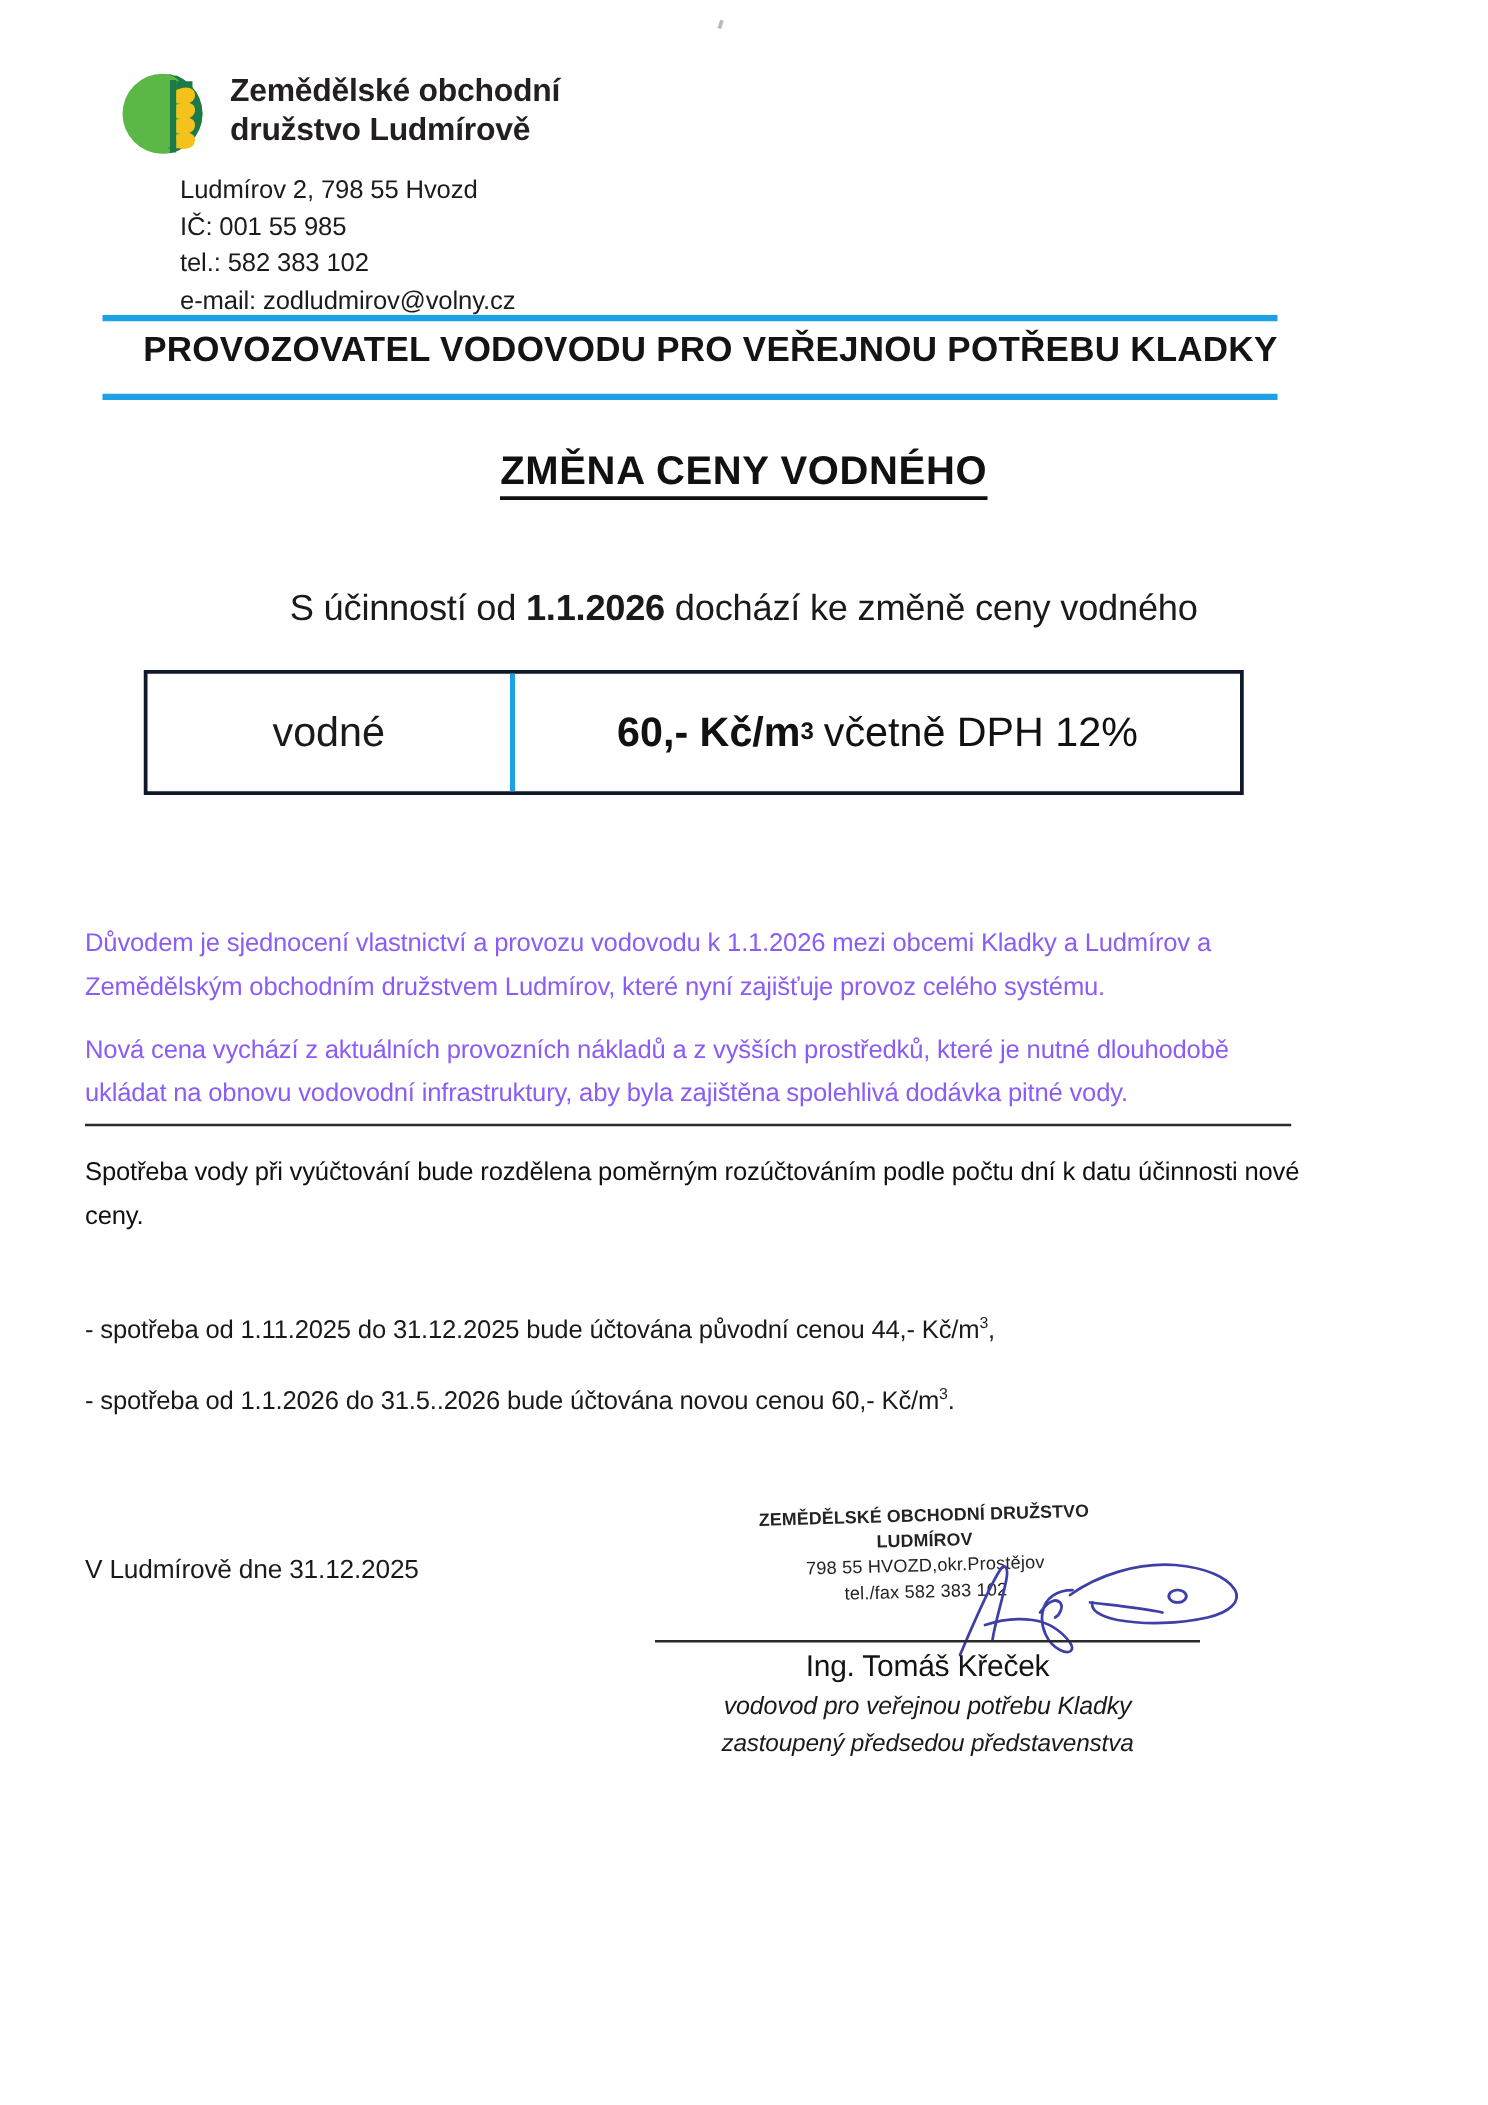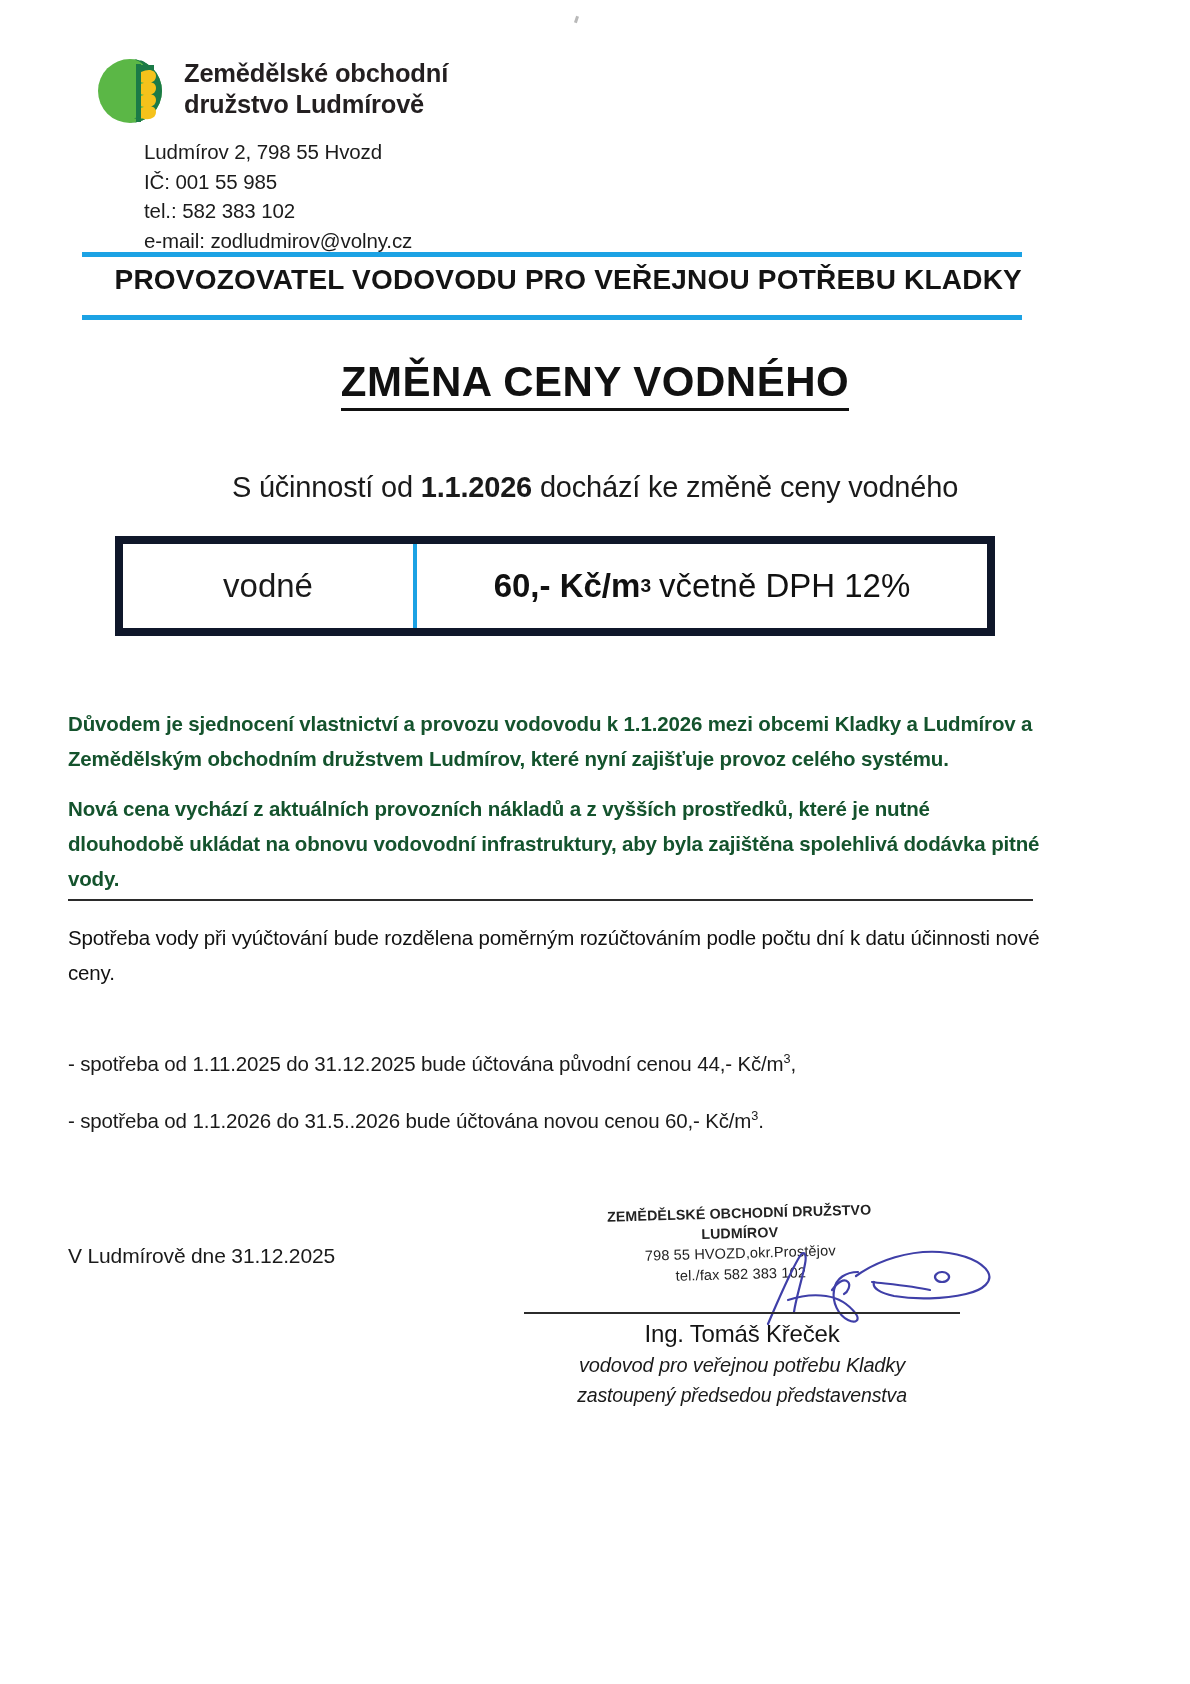--- a/index.html
+++ b/index.html
@@ -84,21 +84,21 @@
     color: #141414;
   }
 
   
   .doc-title {
     position: absolute;
     left: 0;
     top: 358px;
     width: 1190px;
     text-align: center;
-    font-size: 42px;
+    font-size: 32px;
     font-weight: bold;
     letter-spacing: 0.5px;
     color: #111111;
   }
   .doc-title span {
     border-bottom: 3px solid #111111;
     padding-bottom: 3px;
   }
 
   
@@ -114,21 +114,21 @@
   }
   .effective b { font-weight: bold; }
 
   
   .price-box {
     position: absolute;
     left: 115px;
     top: 536px;
     width: 880px;
     height: 100px;
-    border: 8px solid #0f172a;
+    border: 3px solid #0f172a;
     box-sizing: border-box;
     display: flex;
   }
   .price-cell-label {
     flex: 0 0 290px;
     border-right: 4px solid #1ca2e4;
     display: flex;
     align-items: center;
     justify-content: center;
     font-size: 33px;
@@ -148,27 +148,26 @@
     font-size: 0.58em;
     vertical-align: super;
     font-weight: bold;
   }
   .price-cell-value .tail { font-weight: normal; margin-left: 8px; }
 
   
   .body-copy {
     position: absolute;
     left: 68px;
-    top: 706px;
+    top: 737px;
     width: 976px;
     font-size: 20.5px;
     line-height: 1.72;
-    color: #14532d;
-    letter-spacing: -0.15px;
-    font-weight: bold;
+    color: #8b5cf6;
+    letter-spacing: -0.15px;
   }
   .body-copy p { margin: 0 0 14px 0; }
 
   .divider {
     position: absolute;
     left: 68px;
     top: 899px;
     width: 965px;
     height: 2px;
     background: #2b2b2b;

